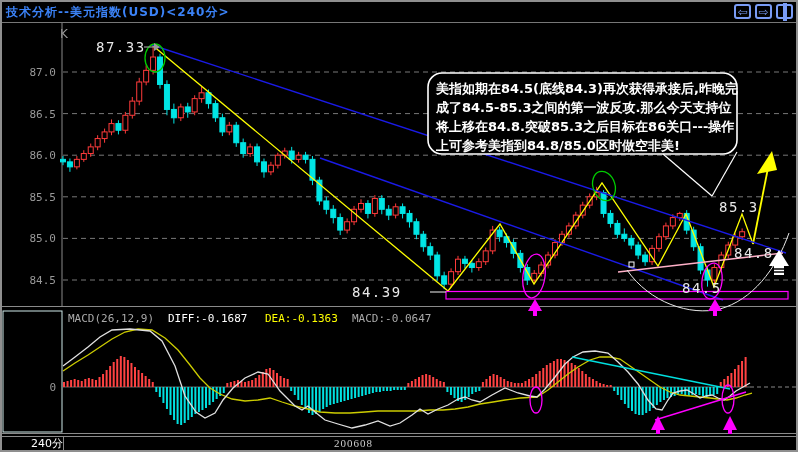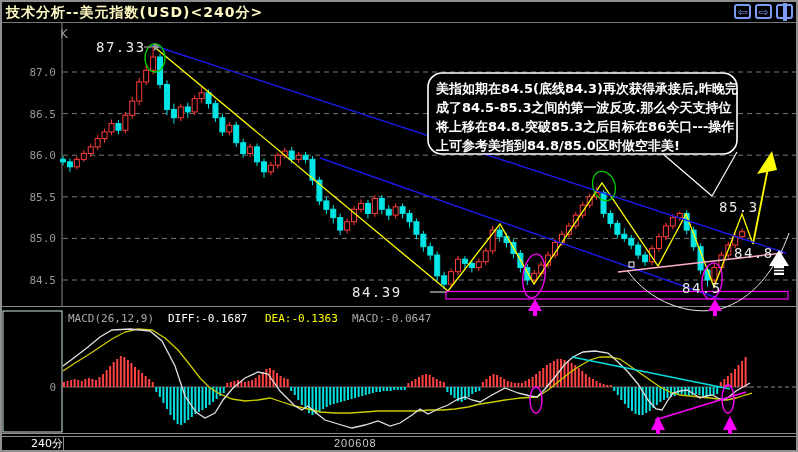--- a/index.html
+++ b/index.html
@@ -1,34 +1,34 @@
 <!DOCTYPE html>
 <html><head>
 <meta charset="utf-8">
 <style>
   html,body{margin:0;padding:0;background:#222;}
   .window{position:relative;width:798px;height:452px;background:#000;overflow:hidden;
           font-family:"DejaVu Sans",sans-serif;}
   .frame{position:absolute;inset:0;border:2px solid #8f8f8f;pointer-events:none;z-index:50;}
   .titlebar{position:absolute;left:2px;top:2px;width:794px;height:20px;background:#000;
             border-bottom:1px solid #777;}
-  .title-text{color:#fef9c3;font-weight:bold;font-size:14px;line-height:20px;padding-left:4px;
+  .title-text{color:#3b82f6;font-weight:bold;font-size:12px;line-height:20px;padding-left:4px;
               letter-spacing:1px;white-space:nowrap;}
   .winbtns{position:absolute;right:3px;top:2px;display:flex;gap:4px;}
   .wbtn{width:17px;height:15px;border:2px solid #7a9cf5;border-radius:3px;color:#7a9cf5;
         font-size:12px;line-height:12px;text-align:center;background:#000;cursor:pointer;
         font-family:"DejaVu Sans",sans-serif;padding:0;}
   .wbtn .inner-square{width:7px;height:7px;border:2px solid #7a9cf5;margin:1px auto 0 auto;}
   svg{position:absolute;left:0;top:23px;}
   .bottombar{position:absolute;left:2px;top:436px;width:794px;height:14px;background:#000;
              border-top:1px solid #8a8a8a;color:#fff;font-size:11px;}
   .period-cell{position:absolute;left:0;top:0;width:61px;height:14px;border-right:1px solid #8a8a8a;
                text-align:right;line-height:13px;color:#fff;cursor:pointer;}
   .date-label{position:absolute;left:332px;top:0;line-height:13px;color:#ccc;
-              font-family:Liberation Sans, sans-serif;letter-spacing:1px;}
+              font-family:Liberation Serif, serif;letter-spacing:1px;}
 </style>
 </head>
 <body>
 
 <div class="window">
 
   <div class="titlebar">
     <div class="title-text">技术分析--美元指数(USD)&lt;240分&gt;</div>
     <div class="winbtns">
       <button class="wbtn">⇦</button>

